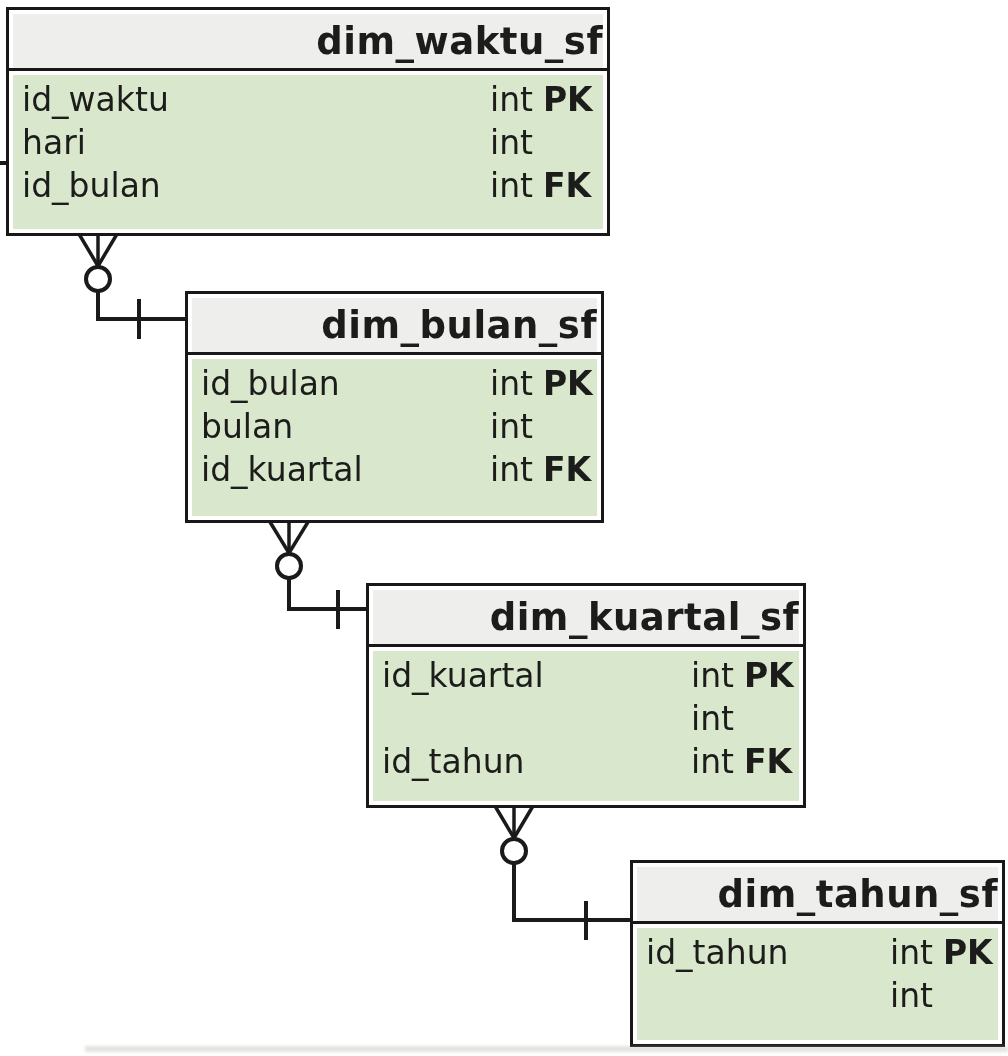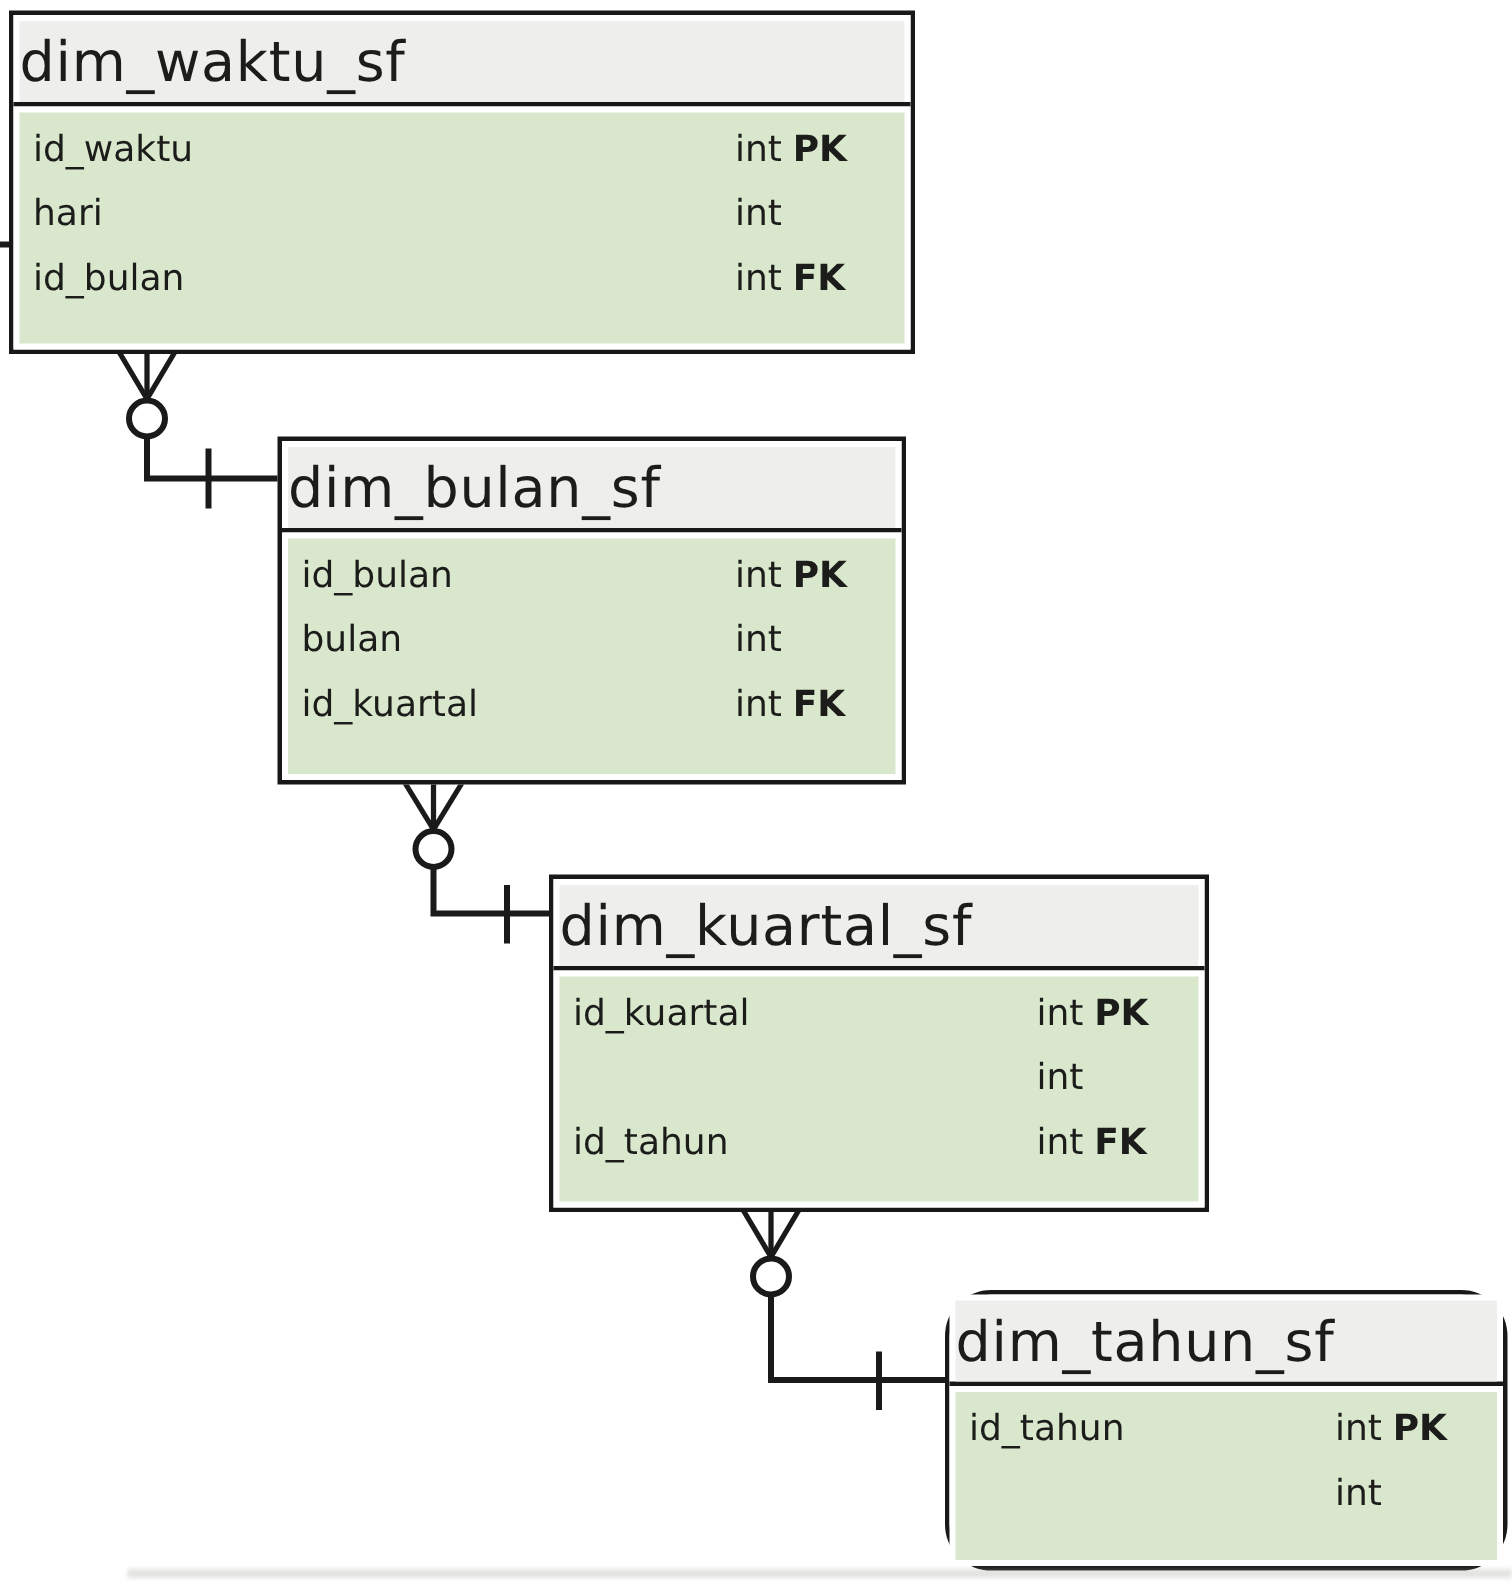--- a/index.html
+++ b/index.html
@@ -32,41 +32,41 @@
   .ehead{
     padding:4px 4px 0 4px;
     border-bottom:3px solid var(--border);
     background:#fff;
   }
   .ehead-fill{
     background:var(--header-bg);
     height:54px;
     display:flex;
     align-items:center;
-    justify-content:flex-start;
-    font-weight:normal;
+    justify-content:flex-end;
+    font-weight:bold;
     font-size:37px;
     letter-spacing:0.5px;
   }
   .ebody{
     flex:1;
     padding:4px;
     background:#fff;
   }
   .ebody-fill{
     background:var(--body-bg);
     height:100%;
     padding-top:3px;
     position:relative;
   }
   .frow{
     position:relative;
     height:43px;
     line-height:43px;
-    font-size:24px;
+    font-size:33px;
     padding-left:9px;
     white-space:nowrap;
   }
   .ftype{
     position:absolute;
     left:var(--tc,300px);
     top:0;
   }
   .fkey{margin-left:0.30em;font-weight:bold;}
 
@@ -186,21 +186,21 @@
           <span class="ftype"><span>int</span><span class="fkey"></span></span>
         </div>
         <div class="frow">
           <span>id_tahun</span>
           <span class="ftype"><span>int</span><span class="fkey">FK</span></span>
         </div>
       </div>
     </div>
   </div>
 
-  <div class="etable" style="left:630px;top:860px;width:375px;height:187px;border-radius:31px;--tc:253px;">
+  <div class="etable" style="left:630px;top:860px;width:375px;height:187px;--tc:253px;">
     <div class="ehead">
       <div class="ehead-fill">
           <span>dim_tahun_sf</span>
         </div>
     </div>
     <div class="ebody">
       <div class="ebody-fill">
         <div class="frow">
           <span>id_tahun</span>
           <span class="ftype"><span>int</span><span class="fkey">PK</span></span>

